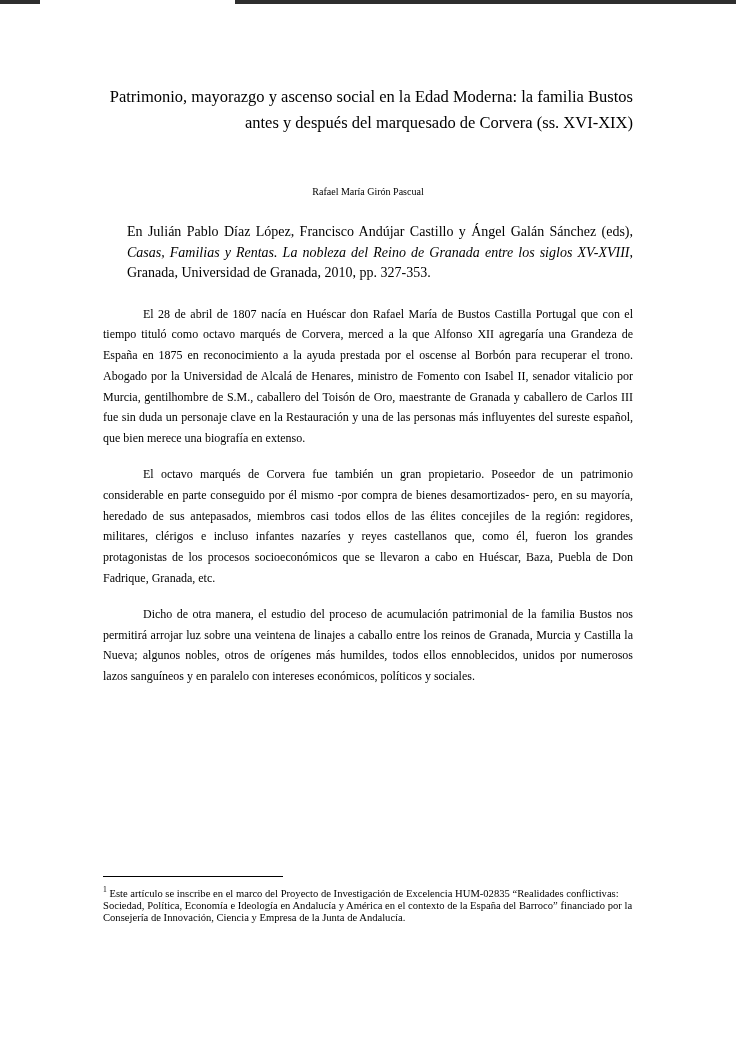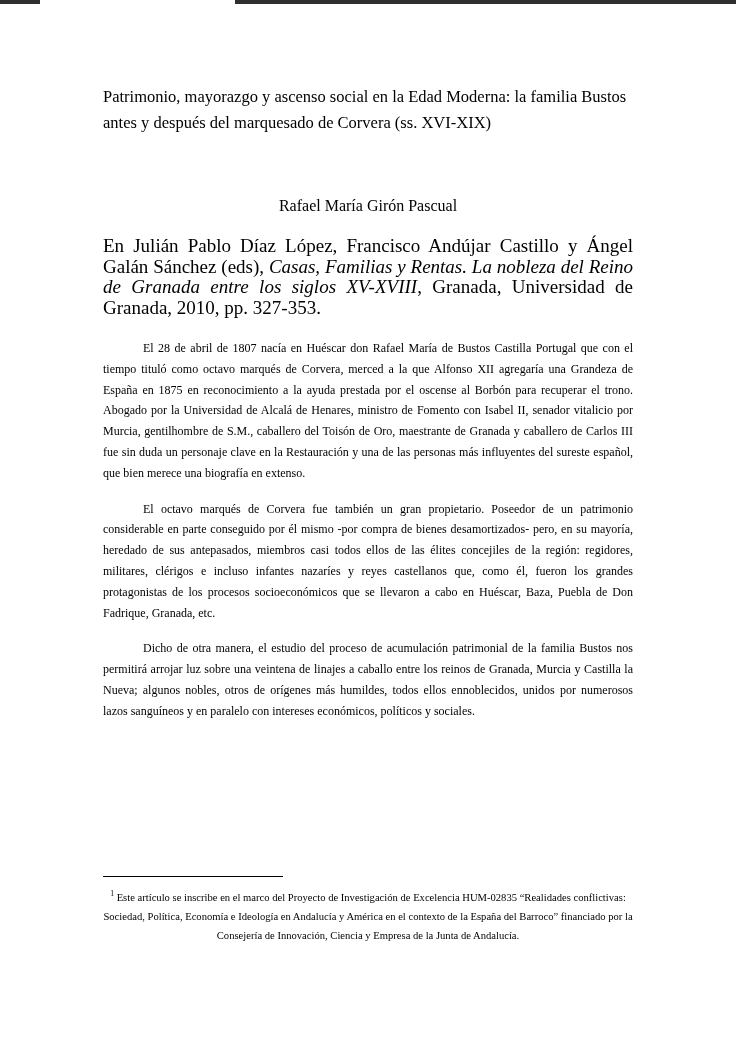--- a/index.html
+++ b/index.html
@@ -44,46 +44,47 @@
     position: absolute;
     left: 103px;
     top: 0;
     width: 530px;
   }
 
   .title {
     margin-top: 84px;
     font-size: 16.5px;
     line-height: 26px;
-    text-align: left;
+    text-align: right;
     font-weight: normal;
   }
 
   .author {
-    margin-top: 60px;
+    margin-top: 46px;
     text-align: center;
-    font-size: 16px;
+    font-size: 10px;
     line-height: 20px;
   }
   .affiliation {
     margin-top: 11px;
     text-align: center;
     font-size: 13.2px;
     line-height: 20px;
   }
   .affiliation sup {
     font-size: 9px;
     vertical-align: super;
   }
 
   .citation {
     margin-top: 20px;
-    font-size: 19px;
+    font-size: 14px;
     line-height: 20.5px;
     text-align: justify;
+    margin-left: 24px;
   }
   .citation .ital { font-style: italic; }
 
   p.body-par {
     margin: 0;
     margin-top: 15px;
     font-size: 12px;
     line-height: 20.8px;
     text-align: justify;
     text-indent: 40px;
@@ -97,22 +98,22 @@
     width: 530px;
   }
   .footnote-rule {
     width: 180px;
     height: 1px;
     background: #000000;
     margin-bottom: 7px;
   }
   .footnote-text {
     font-size: 10.6px;
-    line-height: 19px;
-    text-align: center;
+    line-height: 12px;
+    text-align: left;
   }
   .footnote-text sup {
     font-size: 7.6px;
     vertical-align: super;
   }
 </style>
 </head>
 <body>
 
 <div class="page">

